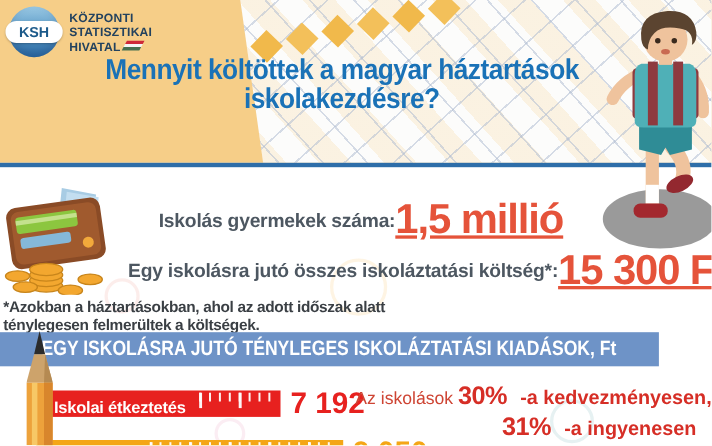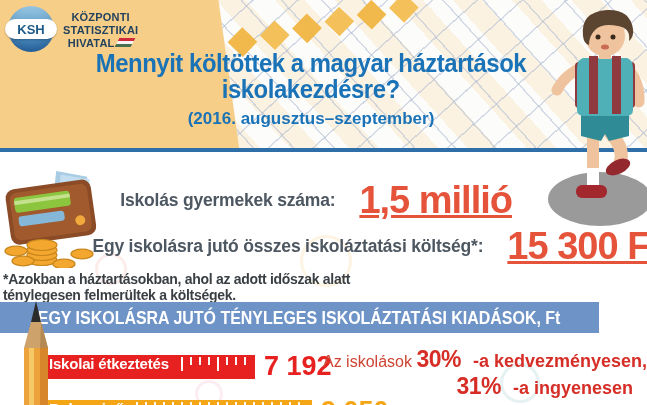--- a/index.html
+++ b/index.html
@@ -20,45 +20,45 @@
   .squares{position:absolute;left:230px;top:34px;display:flex;gap:12px;transform:rotate(-12deg);transform-origin:0 0;}
   .squares .sq{width:21px;height:21px;background:#F1B94B;transform:rotate(-34deg);}
   .squares .sq:nth-child(2n){background:#F3C05A;}
   .logo{position:absolute;left:8px;top:6px;display:flex;gap:9px;align-items:flex-start;z-index:3;}
   .globe{position:relative;width:46px;height:46px;border-radius:50%;
     background:linear-gradient(#9AC9E4 0%,#5E9CC8 45%,#2E6FA9 100%);
     box-shadow:inset 0 -5px 9px rgba(10,40,90,.25);}
   .globe .pill{position:absolute;left:-3px;top:13px;width:52px;height:20px;background:#fff;border-radius:11px;
     display:flex;align-items:center;justify-content:center;font-size:13px;font-weight:700;color:#1C5A8A;
     box-shadow:0 1px 2px rgba(0,0,0,.25);}
-  .org{padding-top:5px;font-size:11px;font-weight:700;color:#23425E;line-height:1.18;letter-spacing:.2px;text-align:center;}
+  .org{padding-top:5px;font-size:11px;font-weight:700;color:#23425E;line-height:1.18;letter-spacing:.2px;}
   .flag{display:inline-block;width:16px;height:9px;margin-left:3px;transform:skewX(-28deg);
     background:linear-gradient(#CE2939 0 33%,#F5F5F5 33% 66%,#477050 66% 100%);vertical-align:baseline;}
   .titles{position:absolute;left:0;top:50px;width:622px;text-align:center;color:#1A72B7;z-index:2;}
   .title-line{font-size:26px;font-weight:700;line-height:26px;letter-spacing:-.5px;white-space:nowrap;}
   .title-line>span{display:inline-block;transform:scaleX(.92);transform-origin:center;}
   .subtitle{margin-top:7px;font-size:17px;font-weight:700;}
   .divider{position:absolute;left:0;top:148px;width:647px;height:4px;background:#2E6EA9;z-index:1;}
   
-  .sum-row1,.sum-row2{position:absolute;display:flex;justify-content:flex-end;align-items:center;gap:24px;z-index:2;}
+  .sum-row1,.sum-row2{position:absolute;display:flex;justify-content:flex-end;align-items:center;gap:0;z-index:2;}
   .sum-row1{top:176px;left:0;width:512px;height:48px;}
   .sum-row2{top:222px;left:17px;width:644px;height:48px;}
   .sum-label{font-size:17.5px;font-weight:700;color:#4D5761;white-space:nowrap;letter-spacing:-.2px;}
   .sum-value{font-size:38px;font-weight:700;color:#E5533A;white-space:nowrap;letter-spacing:-1px;text-decoration:underline;}
   .footnote{position:absolute;left:3px;top:271px;width:360px;font-size:14px;font-weight:700;
     letter-spacing:-.3px;color:#3A3F44;z-index:2;}
   
   .banner{position:absolute;left:0;top:302px;width:599px;height:31px;background:#6E93C7;
     display:flex;align-items:center;justify-content:center;z-index:2;}
   .banner span{display:inline-block;transform:scaleX(.84);white-space:nowrap;
     color:#fff;font-size:19px;font-weight:700;letter-spacing:0;}
   
   .bars{position:absolute;left:33px;top:351px;right:0;z-index:3;}
   .bar-row{display:flex;align-items:center;margin-bottom:14px;}
-  .bar{height:24px;display:flex;align-items:flex-start;}
+  .bar{height:24px;display:flex;align-items:flex-end;}
   .bar-label{color:#fff;font-weight:700;font-size:15px;padding-left:16px;white-space:nowrap;letter-spacing:-.2px;}
   .ticks{flex:1;height:14px;align-self:flex-start;margin:2px 8px 0 12px;
     background-image:
       linear-gradient(90deg,rgba(255,255,255,.95) 0 2px,transparent 2px),
       linear-gradient(90deg,rgba(255,255,255,.95) 0 2.5px,transparent 2.5px);
     background-size:9px 8px,36px 14px;background-repeat:repeat-x,repeat-x;}
   .bar-value{font-size:27px;font-weight:700;margin-left:9px;white-space:nowrap;}
   
   .meals-note{position:absolute;top:347px;right:14px;width:310px;text-align:right;z-index:3;line-height:24px;white-space:nowrap;}
   .mn-reg{font-size:16px;font-weight:400;color:#CE4433;}
@@ -96,21 +96,20 @@
       </div>
       <div class="org">
         <div>KÖZPONTI</div>
         <div>STATISZTIKAI</div>
         <div><span>HIVATAL</span><span class="flag"></span></div>
       </div>
     </div>
     <div class="titles">
       <div class="title-line"><span>Mennyit költöttek a magyar háztartások</span></div>
       <div class="title-line"><span>iskolakezdésre?</span></div>
-      <div class="subtitle">(2016. augusztus–szeptember)</div>
     </div>
   </div>
   <div class="divider"></div>
 
   <div class="doodle d1"></div>
   <div class="doodle d2"></div>
   <div class="doodle d3"></div>
   <div class="doodle d4"></div>
 
   <div class="sum-row1">

